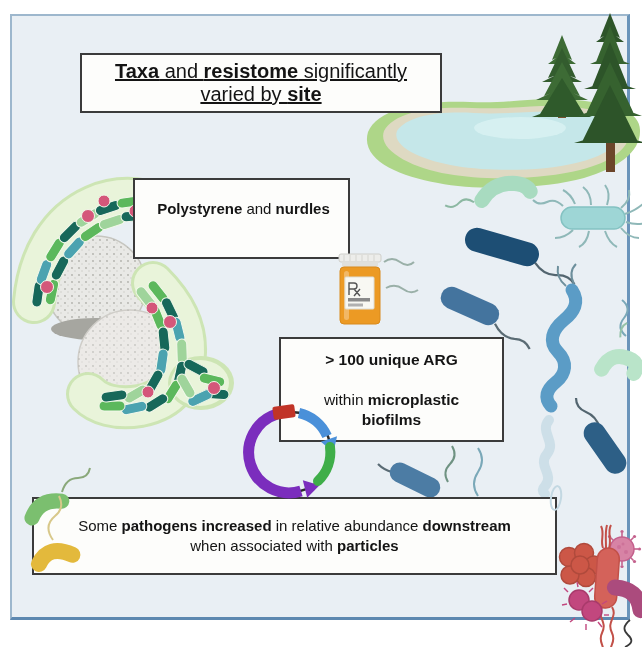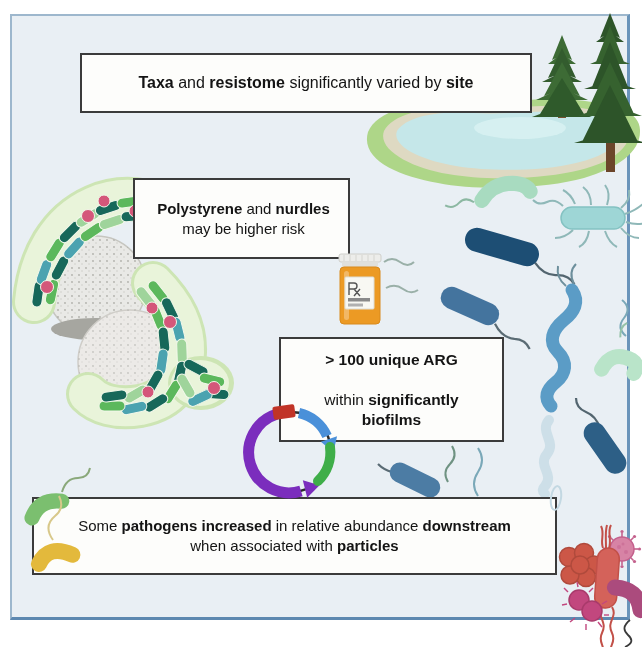--- a/index.html
+++ b/index.html
@@ -6,21 +6,21 @@
   .stage{position:relative;width:642px;height:647px;background:#ffffff;overflow:hidden;}
   .panel{position:absolute;left:10px;top:14px;width:620px;height:606px;box-sizing:border-box;
          background:#e9eff4;border:2px solid #9db7cd;border-right:3px solid #6a94ba;border-bottom:3px solid #5d88b0;z-index:0;}
   svg.layer{position:absolute;left:0;top:0;pointer-events:none;}
   #base-art{z-index:1;}
   #overlay-art{z-index:3;}
   .tbox{position:absolute;box-sizing:border-box;background:#fdfdfb;border:2.5px solid #3b3b3b;
         display:flex;align-items:center;justify-content:center;text-align:center;color:#141414;
         z-index:2;padding:4px 12px;}
   .tbox b{font-weight:700;}
-  #box-site{left:80px;top:53px;width:452px;height:60px;font-size:16px;}
+  #box-site{left:80px;top:53px;width:362px;height:60px;font-size:20px;text-decoration:underline;}
   #box-substrates{left:133px;top:178px;width:217px;height:81px;font-size:15px;line-height:19.5px;padding-left:16px;}
   #box-arg{left:279px;top:337px;width:225px;height:105px;font-size:15.5px;line-height:20px;}
   #box-pathogens{left:32px;top:497px;width:525px;height:78px;font-size:15px;line-height:20px;}
   .rod{stroke:#f2f8ea;stroke-width:1;}
 </style>
 </head>
 <body>
 
 <div class="stage">
 
@@ -197,24 +197,24 @@
           <rect x="-27" y="-10" width="54" height="20" rx="10" fill="#4c7ca4"></rect>
         </g>
       </g>
     </g>
   </svg>
 
   <div class="tbox" id="box-site">
     <span><b>Taxa</b><span> and </span><b>resistome</b><span> significantly varied by </span><b>site</b></span>
   </div>
   <div class="tbox" id="box-substrates">
-    <span><b>Polystyrene</b><span> and </span><b>nurdles</b><br><span>may be higher risk</span><br></span>
+    <span><b>Polystyrene</b><span> and </span><b>nurdles</b><br><br></span>
   </div>
   <div class="tbox" id="box-arg">
-    <span><b>&gt; 100 unique ARG</b><br><br><span>within </span><b>significantly</b><br><b>biofilms</b></span>
+    <span><b>&gt; 100 unique ARG</b><br><br><span>within </span><b>microplastic</b><br><b>biofilms</b></span>
   </div>
   <div class="tbox" id="box-pathogens">
     <span><span>Some </span><b>pathogens increased</b><span> in relative abundance </span><b>downstream</b><br><span>when associated with </span><b>particles</b></span>
   </div>
 
   <svg id="overlay-art" class="layer" width="642" height="647" viewBox="0 0 642 647">
 
     <g>
       <rect x="339" y="254" width="42" height="8" rx="2" fill="#ededea" stroke="#cfcfca"></rect>
       <g stroke="#d5d5d0" stroke-width="1">

